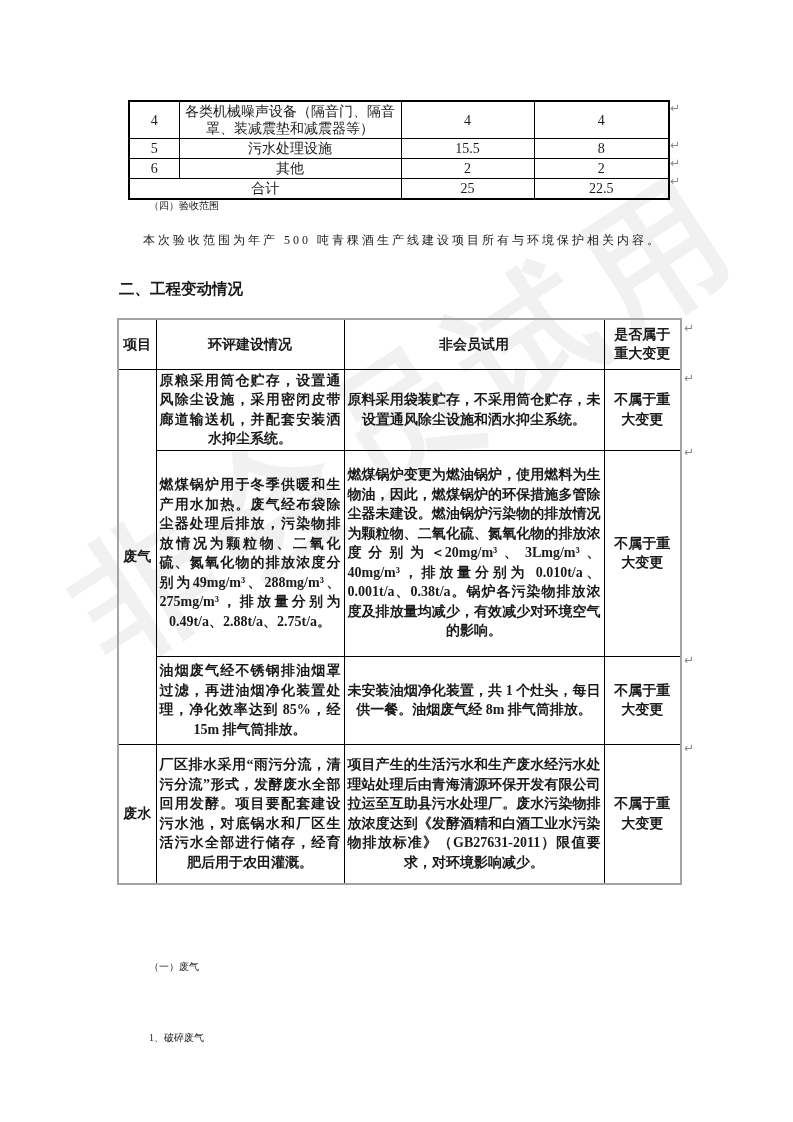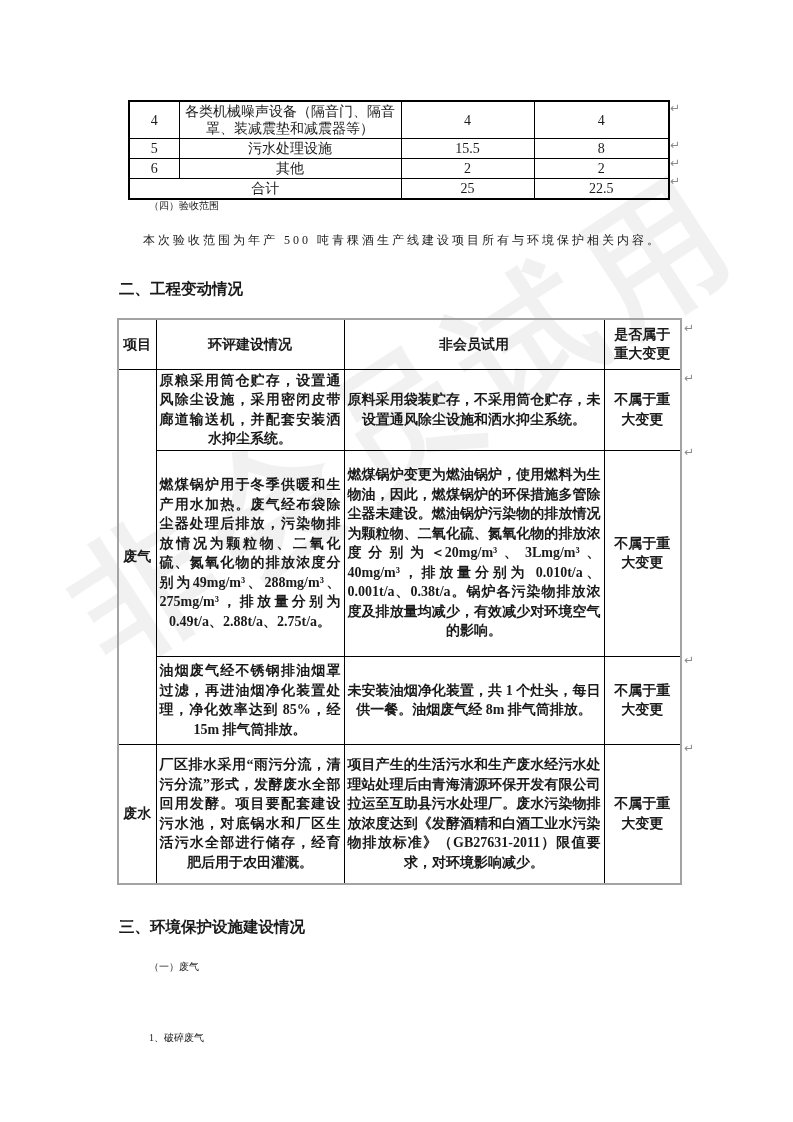--- a/index.html
+++ b/index.html
@@ -127,17 +127,16 @@
   </tbody>
     </table>
 
   <span class="pm" style="left:684px;top:322px">↵</span>
   <span class="pm" style="left:684px;top:372px">↵</span>
   <span class="pm" style="left:684px;top:446px">↵</span>
   <span class="pm" style="left:684px;top:654px">↵</span>
   <span class="pm" style="left:684px;top:742px">↵</span>
 
 
-  <div class="h-bold" style="left:119px;top:917px">三、环境保护设施建设情况</div>
   <div class="tline" style="left:149px;top:957px">（一）废气</div>
   <div class="tline" style="left:149px;top:1028px">1、破碎废气</div>
 
 </div>
 
 </body></html>

